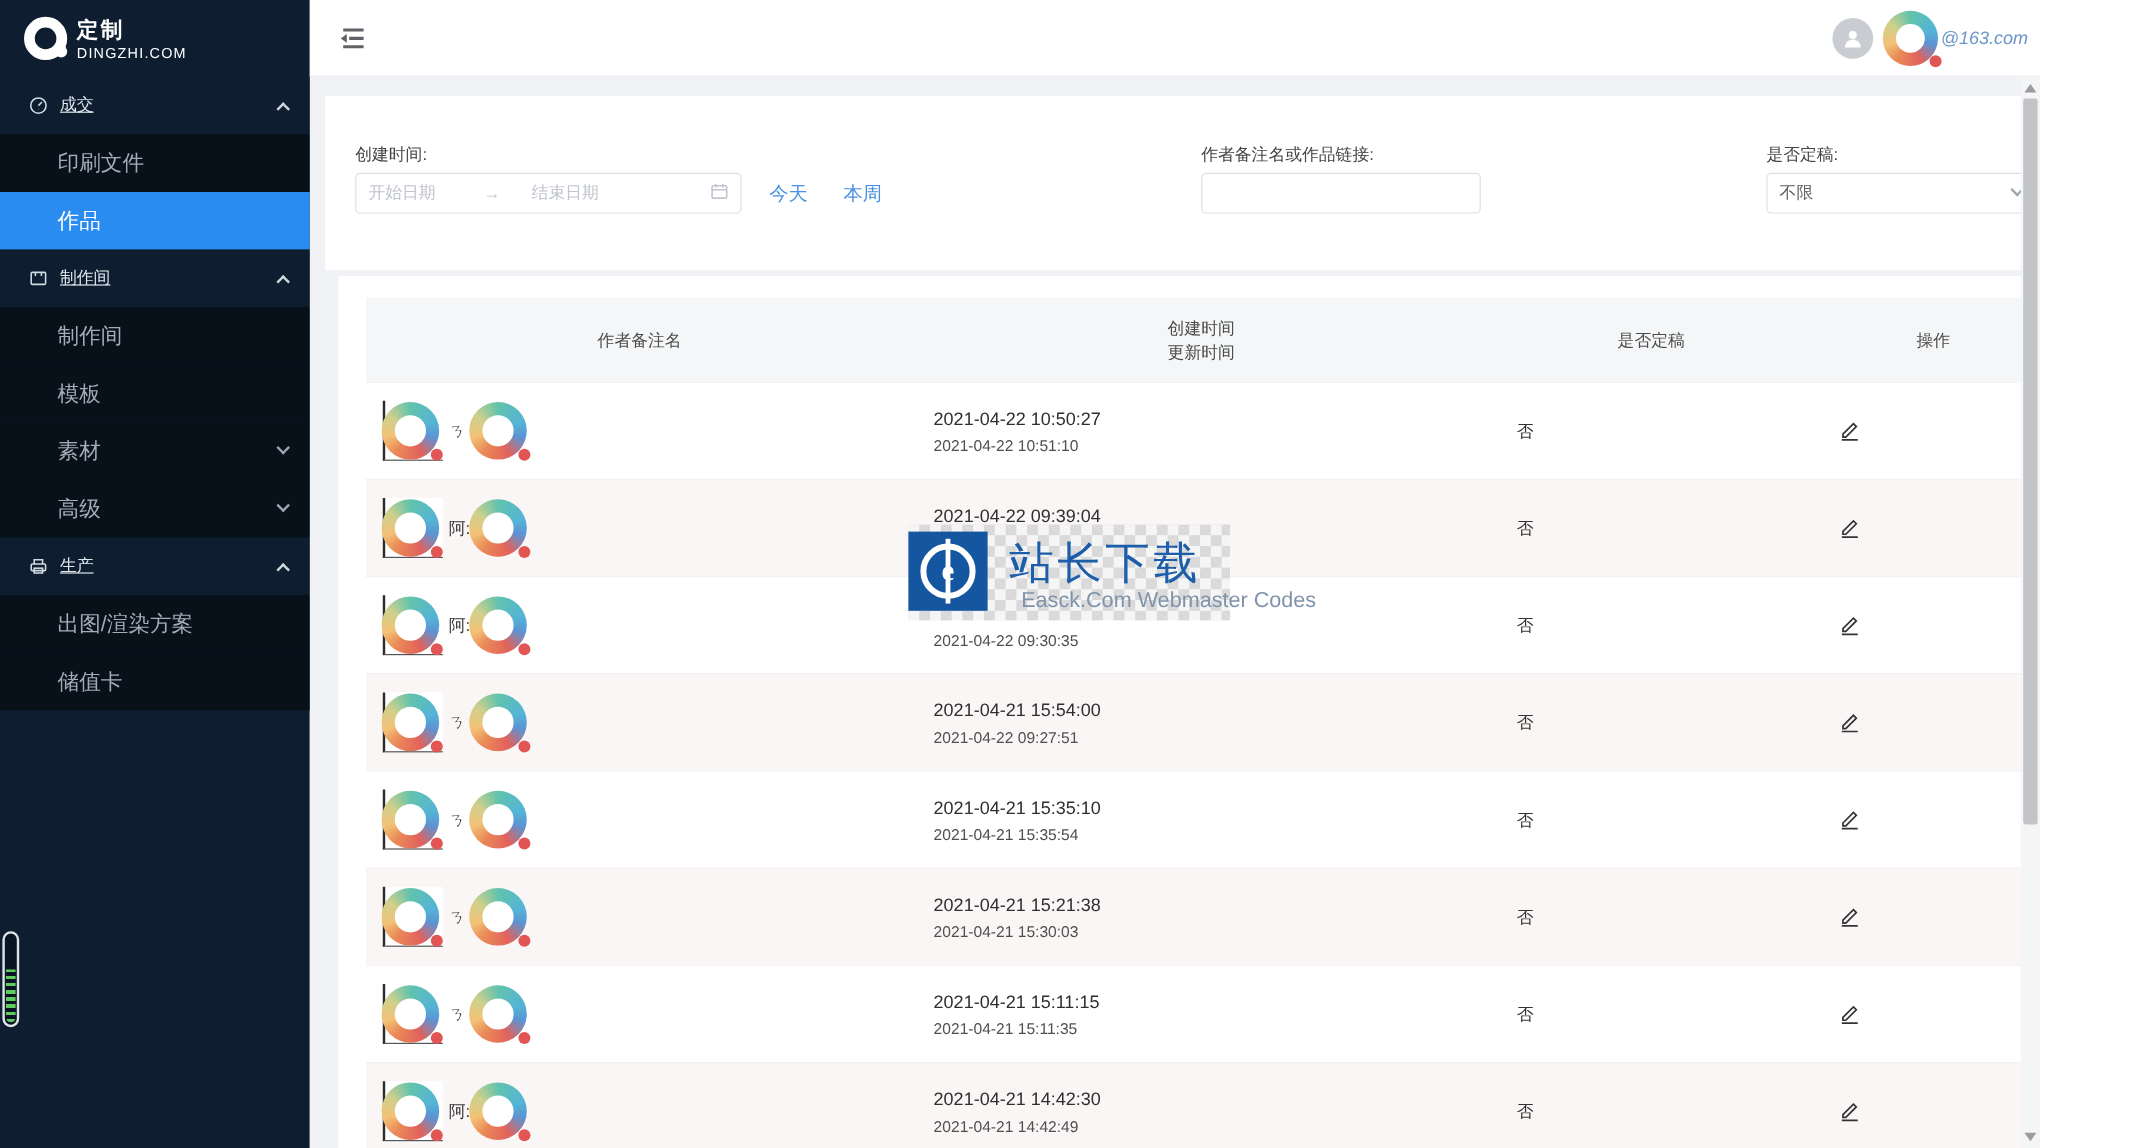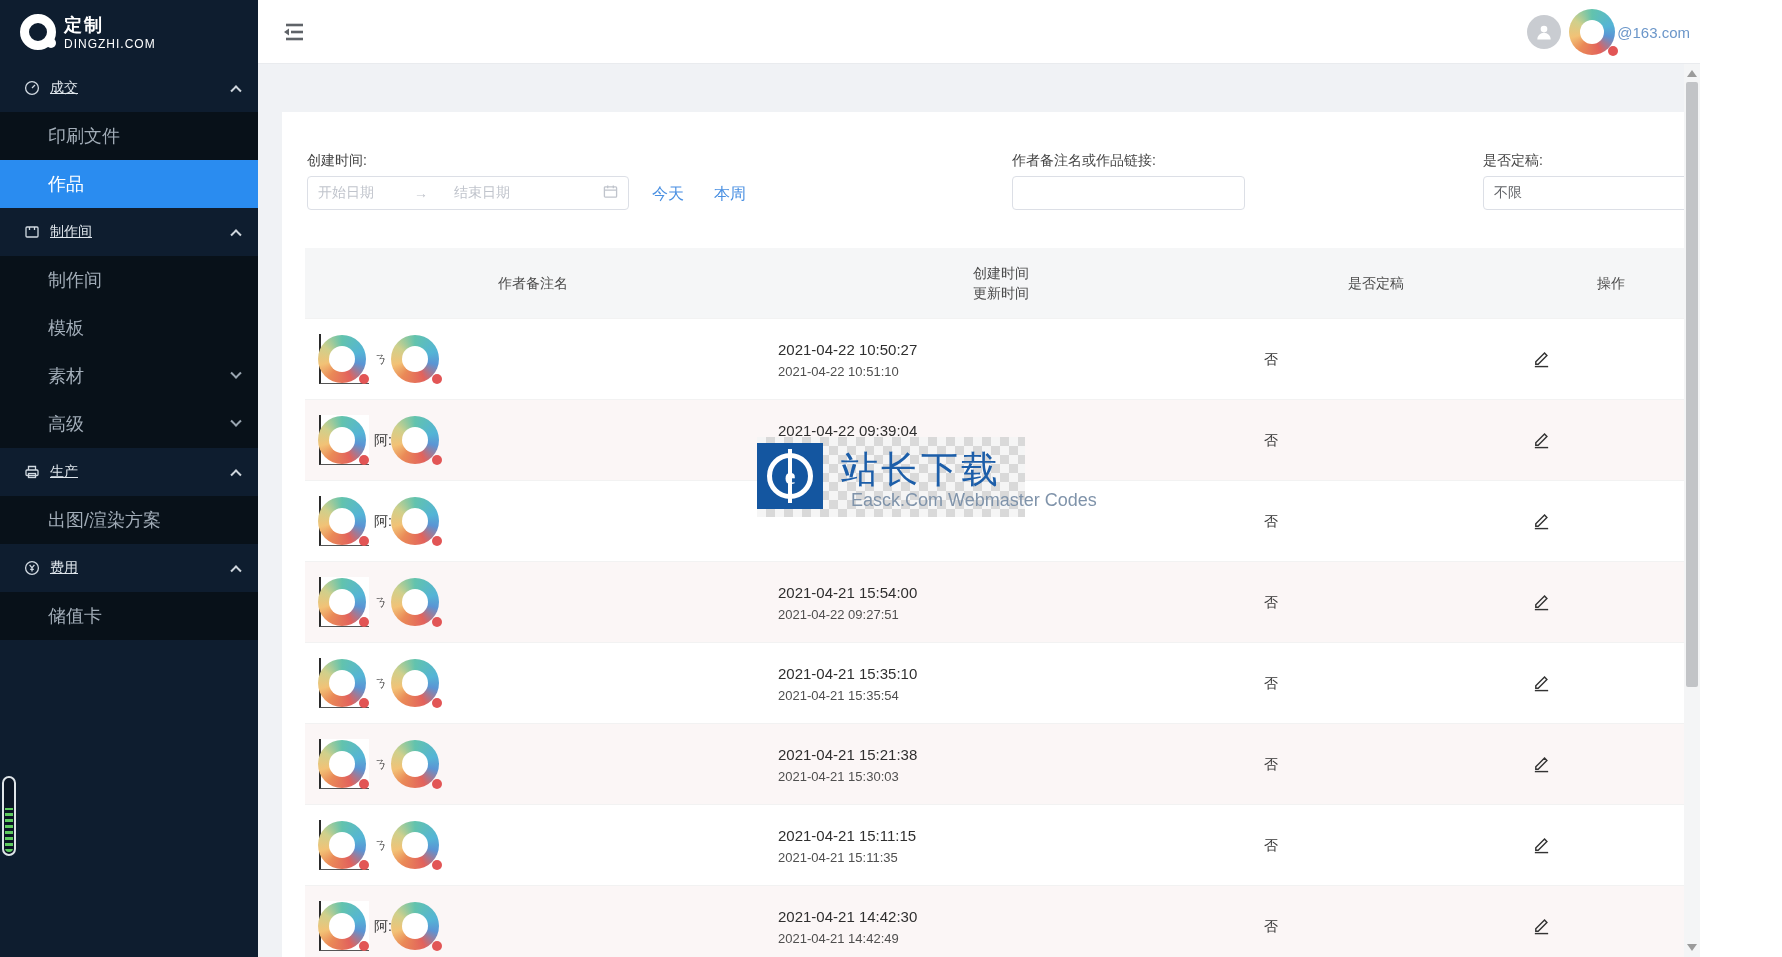--- a/index.html
+++ b/index.html
@@ -28,32 +28,32 @@
   .battery { position:absolute; left:2px; top:776px; width:14px; height:80px; border:2px solid #dfe5e9; border-radius:7px; background:#0a1524; overflow:hidden; }
   .battery-fill { position:absolute; left:1px; right:1px; bottom:2px; height:44px;
     background:repeating-linear-gradient(to top,#5ecb5e 0 3px, #0a1524 3px 6px); border-radius:0 0 5px 5px; }
 
   
   .topbar { position:absolute; left:258px; top:0; right:0; height:64px; background:#fff; border-bottom:1px solid #e9ebee; z-index:4; }
   .collapse-btn { position:absolute; left:24px; top:22px; width:24px; height:20px; background:none; border:none; cursor:pointer; }
   .user { position:absolute; right:10px; top:9px; height:46px; display:flex; align-items:center; }
   .avatar { width:34px; height:34px; border-radius:50%; background:#c9ccd1; display:flex; align-items:center; justify-content:center; margin-right:8px; }
   .avatar svg { width:20px; height:20px; fill:#fff; }
-  .email { color:#6b96c9; font-size:15px; margin-left:2px; }
+  .email { color:#6b96c9; font-size:15px; margin-left:2px;font-style:italic; }
 
   
   .ring { position:relative; width:48px; height:48px; border-radius:50%;
     background:conic-gradient(#62c3ad,#54b4d6 70deg,#5b94d4 105deg,#e2625c 155deg,#ea8a57 215deg,#f2c276 255deg,#cfd08c 305deg,#62c3ad 360deg); }
   .ring::before { content:""; position:absolute; inset:11px; background:#fff; border-radius:50%; }
   .ring::after { content:""; position:absolute; right:-3px; bottom:-1px; width:10px; height:10px; border-radius:50%; background:#e25555; }
   .ring-lg { width:46px; height:46px; }
 
   
   .card { position:absolute; background:#fff; }
-  .card1 { left:282px; top:80px; width:1452px; height:145px;margin-top:32px; }
+  .card1 { left:271px; top:80px; width:1452px; height:145px; }
   .f-label { position:absolute; top:40px; font-size:14px; color:#444; }
   .f-ctrl { position:absolute; top:64px; height:34px; border:1px solid #dcdfe6; border-radius:4px; background:#fff; font-size:14px; color:#606266; }
   .daterange { left:25px; width:322px; display:flex; align-items:center; padding:0 10px; color:#c0c4cc; }
   .daterange .ph { font-size:14px; }
   .daterange .sep { margin:0 26px 0 40px; color:#c0c4cc; }
   .cal-icon { margin-left:auto; }
   .cal-icon svg { width:15px; height:15px; stroke:#c0c4cc; fill:none; stroke-width:1.4; }
   .quicklink { position:absolute; top:72px; font-size:16px; color:#4a90e2; text-decoration:none; cursor:pointer; }
   .author-input { left:730px; width:233px; }
   .author-input input { width:100%; height:100%; border:none; outline:none; font-size:14px; padding:0 10px; background:transparent; }
@@ -167,28 +167,20 @@
               <rect x="4.5" y="9.5" width="7" height="4"></rect>
             </svg></span>
     <span class="lbl">生产</span>
     <span class="chev up"></span>
   </div>
 
   <div class="menu-item sub">
     <span class="lbl">出图/渲染方案</span>
   </div>
 
-  <div class="menu-item section">
-    <span class="micon"><svg viewBox="0 0 16 16">
-              <circle cx="8" cy="8" r="6.4"></circle>
-              <path d="M5.6 4.8L8 7.8l2.4-3M8 7.8v3.7M6.2 9.3h3.6"></path>
-            </svg></span>
-    <span class="lbl">费用</span>
-    <span class="chev up"></span>
-  </div>
 
   <div class="menu-item sub">
     <span class="lbl">储值卡</span>
   </div>
 
 </div>
     <div class="battery">
       <div class="battery-fill"></div>
     </div>
   </nav>
@@ -289,20 +281,24 @@
               <path d="M3 18.5h14"></path>
             </svg>
     </button>
   </div>
 
   <div class="row">
     <div class="thumb-sq"></div>
     <span class="ring ring-a"></span>
     <span class="frag">阿:</span>
     <span class="ring ring-b"></span>
+    <div class="times">
+      <span class="t1">2021-04-22 09:29:46</span>
+      <span class="t2">2021-04-22 09:30:35</span>
+    </div>
     <span class="status">否</span>
     <button class="edit-btn">
       <svg viewBox="0 0 20 20">
               <path d="M4 13.5L13.2 4.3l2.5 2.5L6.5 16H4z"></path>
               <path d="M3 18.5h14"></path>
             </svg>
     </button>
   </div>
 
   <div class="row alt">

